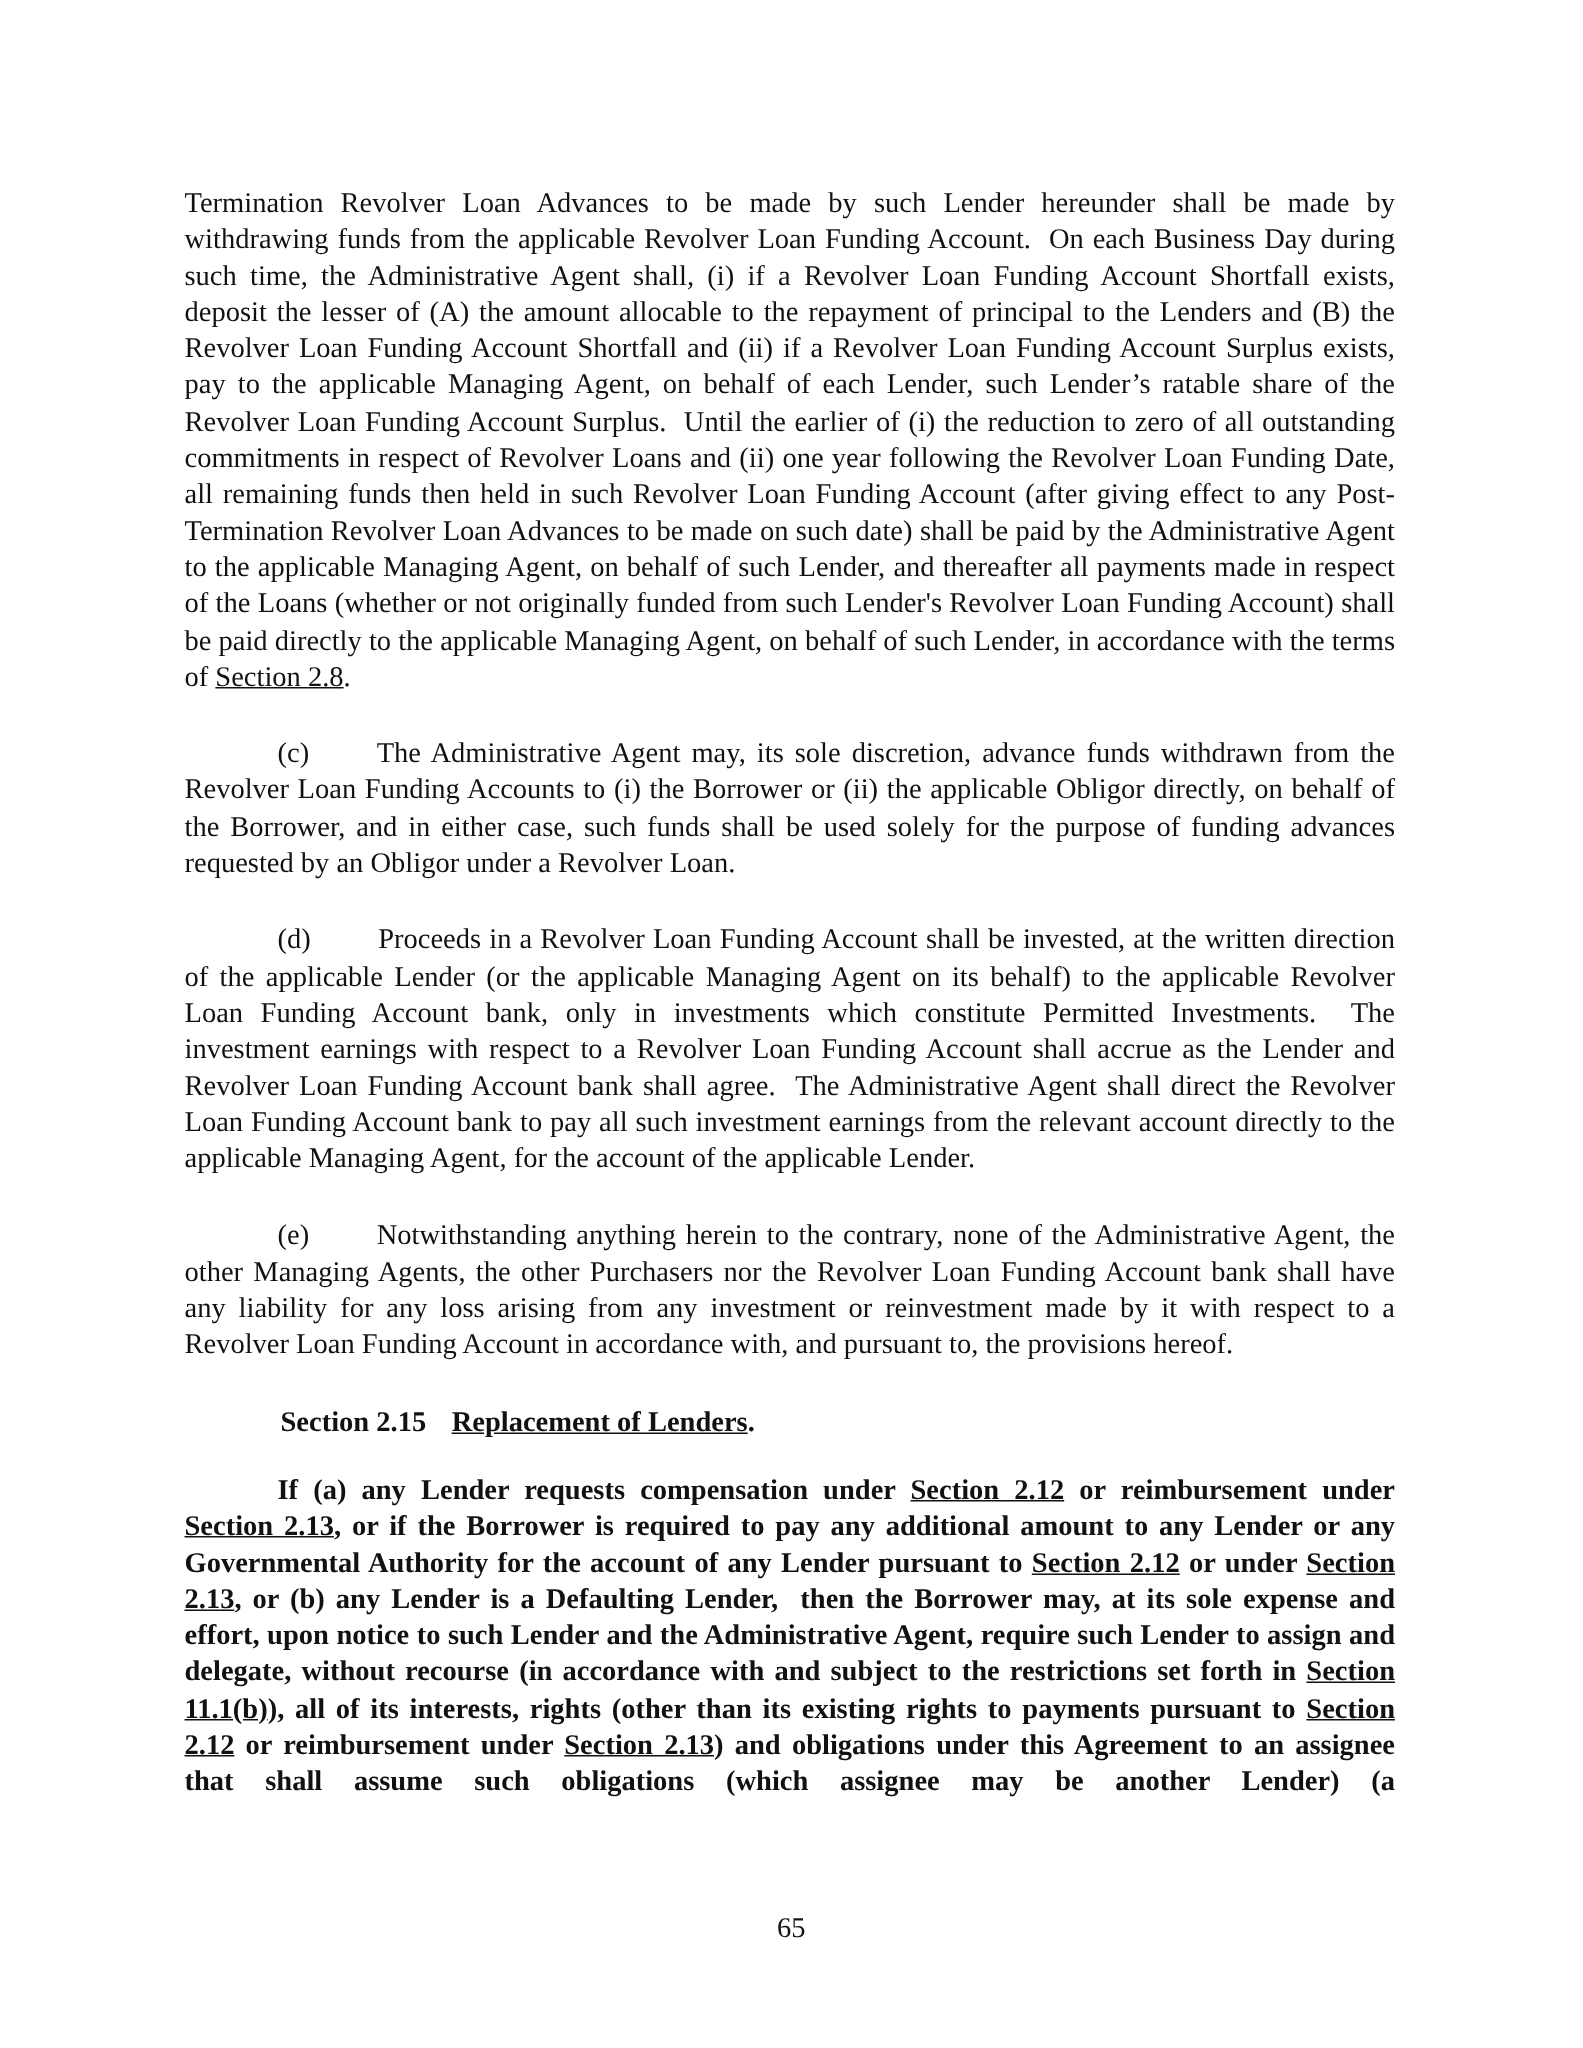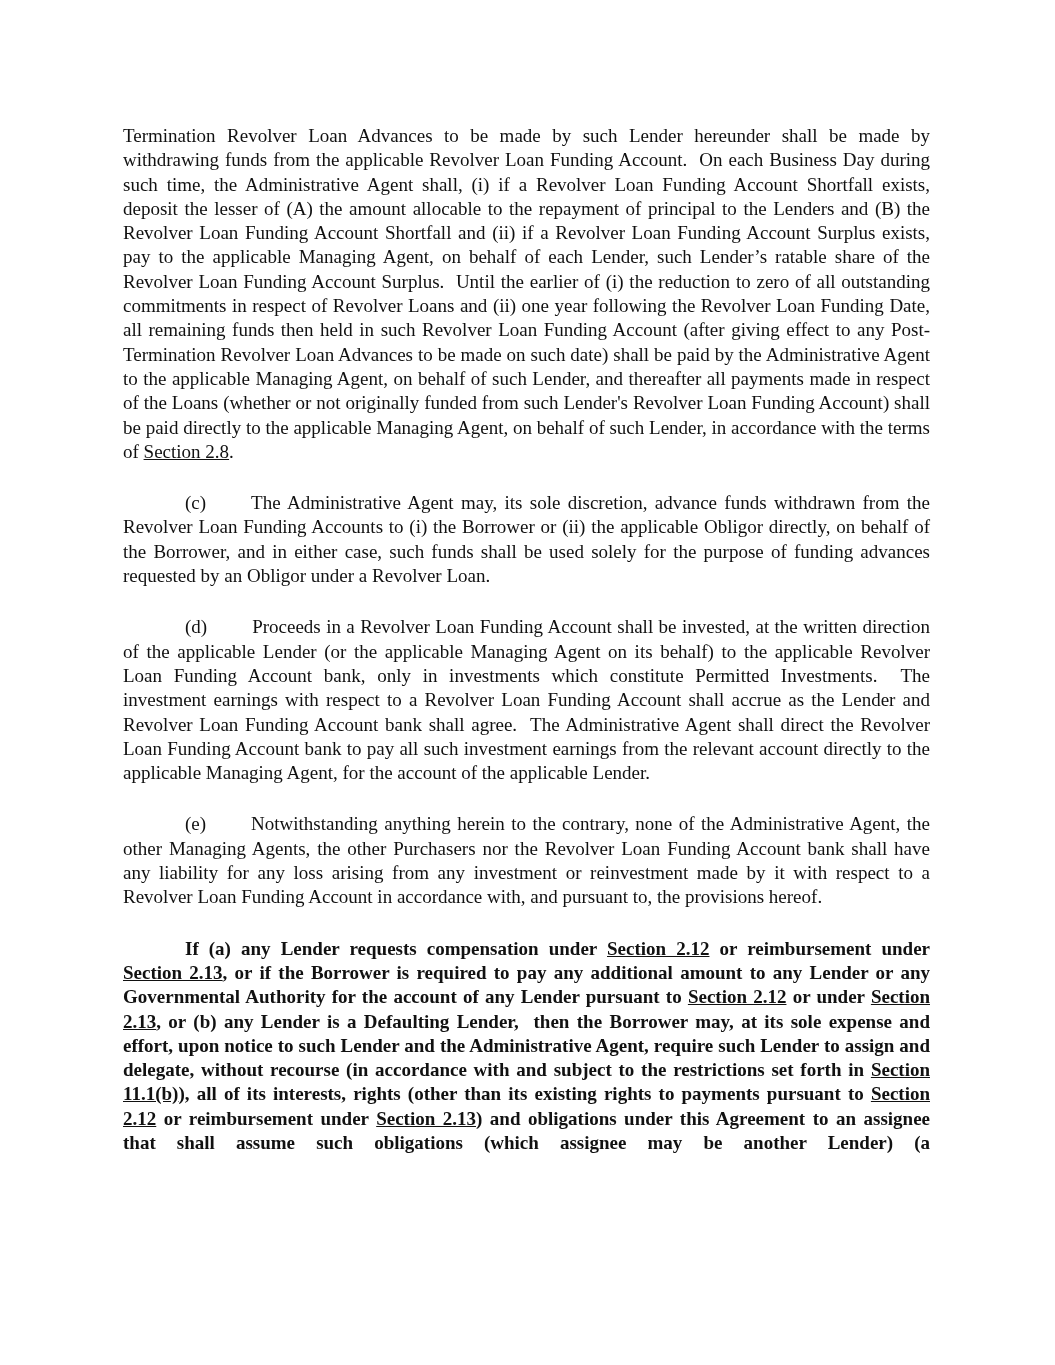--- a/index.html
+++ b/index.html
@@ -47,15 +47,17 @@
 </style>
 </head>
 <body>
 
 <div class="page">
   <div class="textblock">
     <p class="para"><span>Termination Revolver Loan Advances to be made by such Lender hereunder shall be made by withdrawing funds from the applicable Revolver Loan Funding Account.&nbsp; On each Business Day during such time, the Administrative Agent shall, (i) if a Revolver Loan Funding Account Shortfall exists, deposit the lesser of (A) the amount allocable to the repayment of principal to the Lenders and (B) the Revolver Loan Funding Account Shortfall and (ii) if a Revolver Loan Funding Account Surplus exists, pay to the applicable Managing Agent, on behalf of each Lender, such Lender’s ratable share of the Revolver Loan Funding Account Surplus.&nbsp; Until the earlier of (i) the reduction to zero of all outstanding commitments in respect of Revolver Loans and (ii) one year following the Revolver Loan Funding Date, all remaining funds then held in such Revolver Loan Funding Account (after giving effect to any Post-Termination Revolver Loan Advances to be made on such date) shall be paid by the Administrative Agent to the applicable Managing Agent, on behalf of such Lender, and thereafter all payments made in respect of the Loans (whether or not originally funded from such Lender's Revolver Loan Funding Account) shall be paid directly to the applicable Managing Agent, on behalf of such Lender, in accordance with the terms of </span><span class="uline">Section 2.8</span><span>.</span></p>
     <p class="para indent"><span>(c)</span><span class="tab tab-lg"></span><span>The Administrative Agent may, its sole discretion, advance funds withdrawn from the Revolver Loan Funding Accounts to (i) the Borrower or (ii) the applicable Obligor directly, on behalf of the Borrower, and in either case, such funds shall be used solely for the purpose of funding advances requested by an Obligor under a Revolver Loan.</span></p>
     <p class="para indent"><span>(d)</span><span class="tab tab-lg"></span><span>Proceeds in a Revolver Loan Funding Account shall be invested, at the written direction of the applicable Lender (or the applicable Managing Agent on its behalf) to the applicable Revolver Loan Funding Account bank, only in investments which constitute Permitted Investments.&nbsp; The investment earnings with respect to a Revolver Loan Funding Account shall accrue as the Lender and Revolver Loan Funding Account bank shall agree.&nbsp; The Administrative Agent shall direct the Revolver Loan Funding Account bank to pay all such investment earnings from the relevant account directly to the applicable Managing Agent, for the account of the applicable Lender.</span></p>
     <p class="para indent"><span>(e)</span><span class="tab tab-lg"></span><span>Notwithstanding anything herein to the contrary, none of the Administrative Agent, the other Managing Agents, the other Purchasers nor the Revolver Loan Funding Account bank shall have any liability for any loss arising from any investment or reinvestment made by it with respect to a Revolver Loan Funding Account in accordance with, and pursuant to, the provisions hereof.</span></p>
+    <p class="heading"><span>Section 2.15</span><span class="tab tab-sm"></span><span class="uline">Replacement of Lenders</span><span>.</span></p>
     <p class="para indent justify-last"><span>If (a) any Lender requests compensation under </span><span class="uline">Section 2.12</span><span> or reimbursement under </span><span class="uline">Section 2.13</span><span>, or if the Borrower is required to pay any additional amount to any Lender or any Governmental Authority for the account of any Lender pursuant to </span><span class="uline">Section 2.12</span><span> or under </span><span class="uline">Section 2.13</span><span>, or (b) any Lender is a Defaulting Lender,&nbsp; then the Borrower may, at its sole expense and effort, upon notice to such Lender and the Administrative Agent, require such Lender to assign and delegate, without recourse (in accordance with and subject to the restrictions set forth in </span><span class="uline">Section 11.1(b)</span><span>), all of its interests, rights (other than its existing rights to payments pursuant to </span><span class="uline">Section 2.12</span><span> or reimbursement under </span><span class="uline">Section 2.13</span><span>) and obligations under this Agreement to an assignee that shall assume such obligations (which assignee may be another Lender) (a</span></p>
   </div>
+  <div class="footer">65</div>
 </div>
 
 </body></html>

